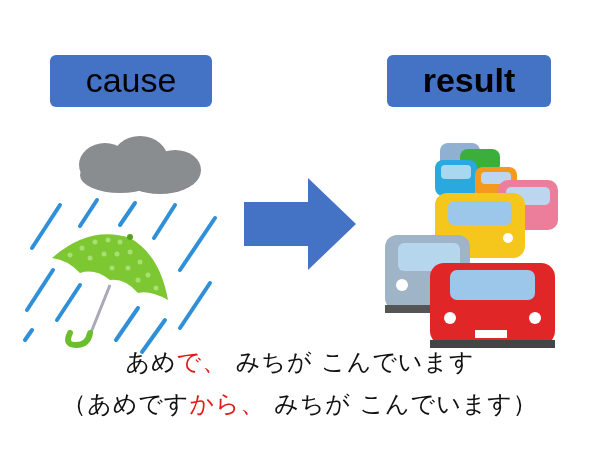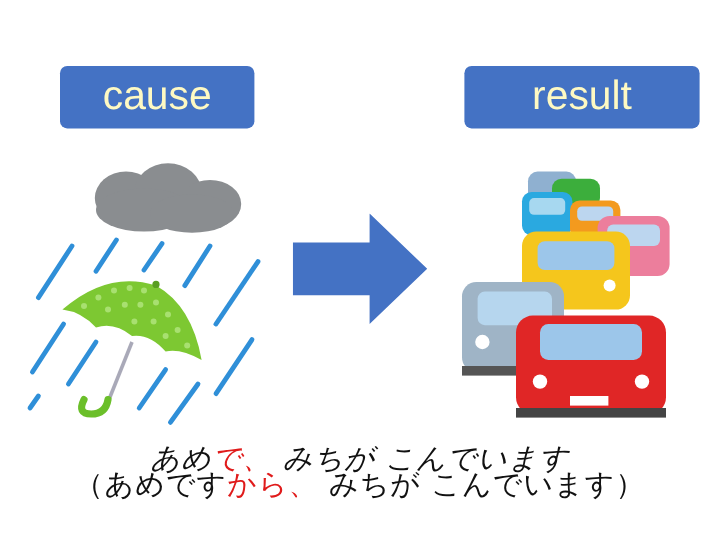--- a/index.html
+++ b/index.html
@@ -1,26 +1,26 @@
 <!DOCTYPE html>
 <html><head>
 <meta charset="utf-8">
 <style>
   html, body { margin:0; padding:0; }
   body { width:600px; height:450px; background:#ffffff; position:relative; overflow:hidden;
          font-family:"DejaVu Sans", sans-serif; }
-  .label-box { position:absolute; background:#4472c4; border-radius:6px; color:#fef9c3;
+  .label-box { position:absolute; background:#4472c4; border-radius:6px; color:#000000;
                font-family:"Liberation Sans", sans-serif; font-size:34px; text-align:center;
                line-height:50px; height:52px; }
   #cause-box { left:50px; top:55px; width:162px; }
-  #result-box { left:387px; top:55px; width:196px; }
+  #result-box { left:387px; top:55px; width:164px;font-weight:bold; }
   svg { position:absolute; }
   .caption { position:absolute; left:0; width:600px; text-align:center; font-size:24px; color:#111;
              font-family:"DejaVu Sans", sans-serif; letter-spacing:1px; }
-  #line1 { top:366px;font-style:italic; }
+  #line1 { top:346px; }
   #line2 { top:388px; }
   .red { color:#e01b1b; }
 </style>
 </head>
 <body>
 
 <div id="cause-box" class="label-box">
   <span>cause</span>
 </div>
 

